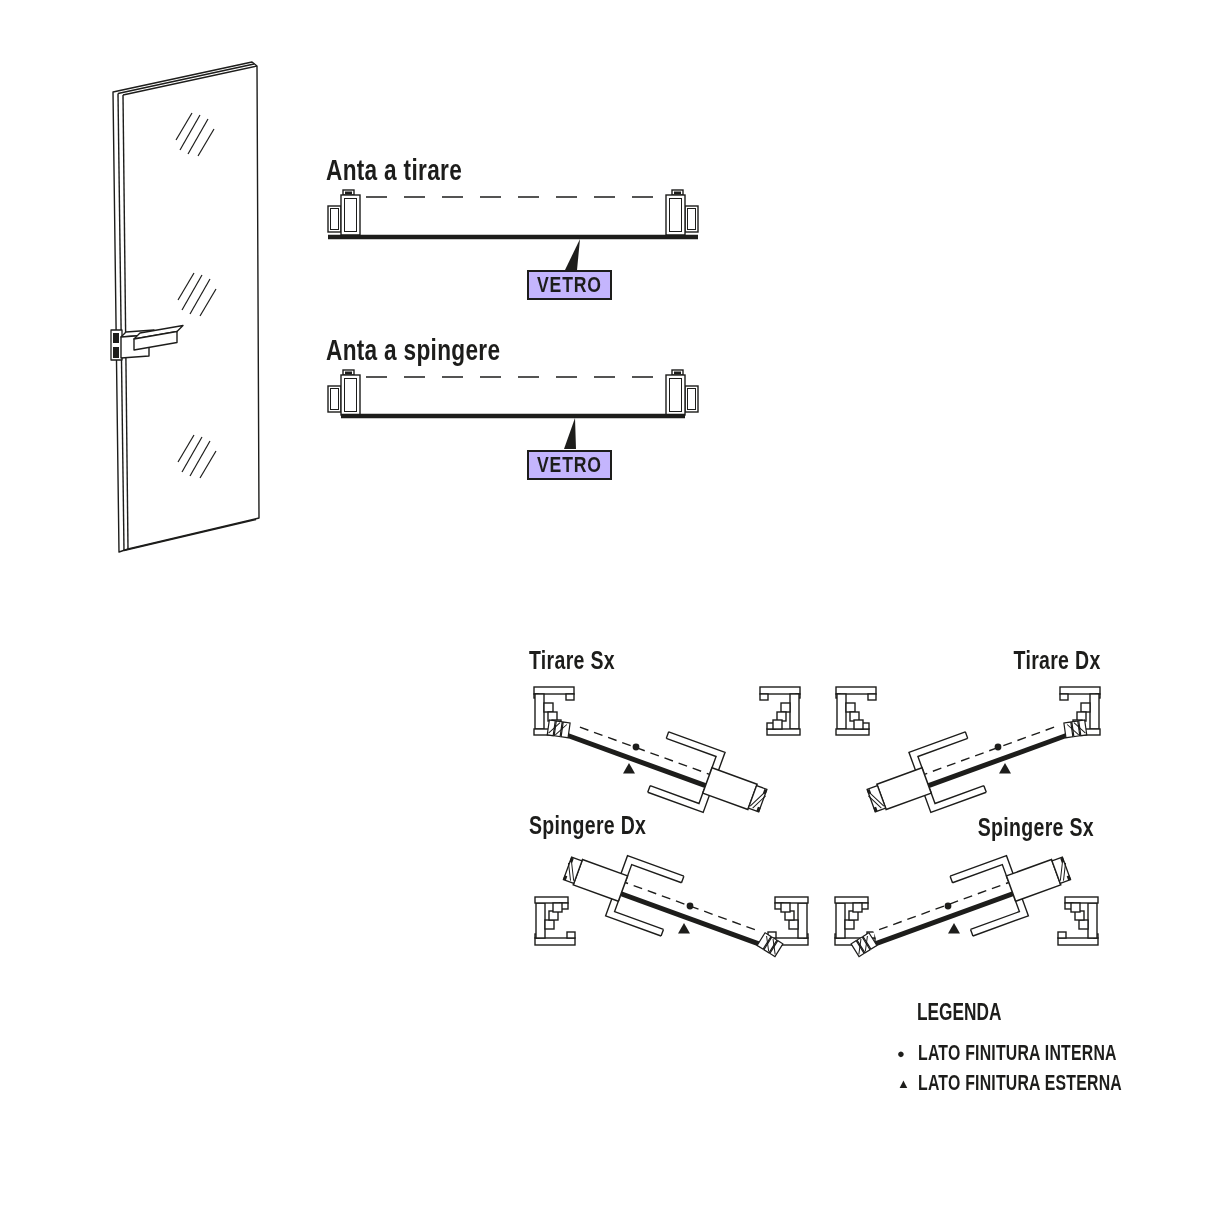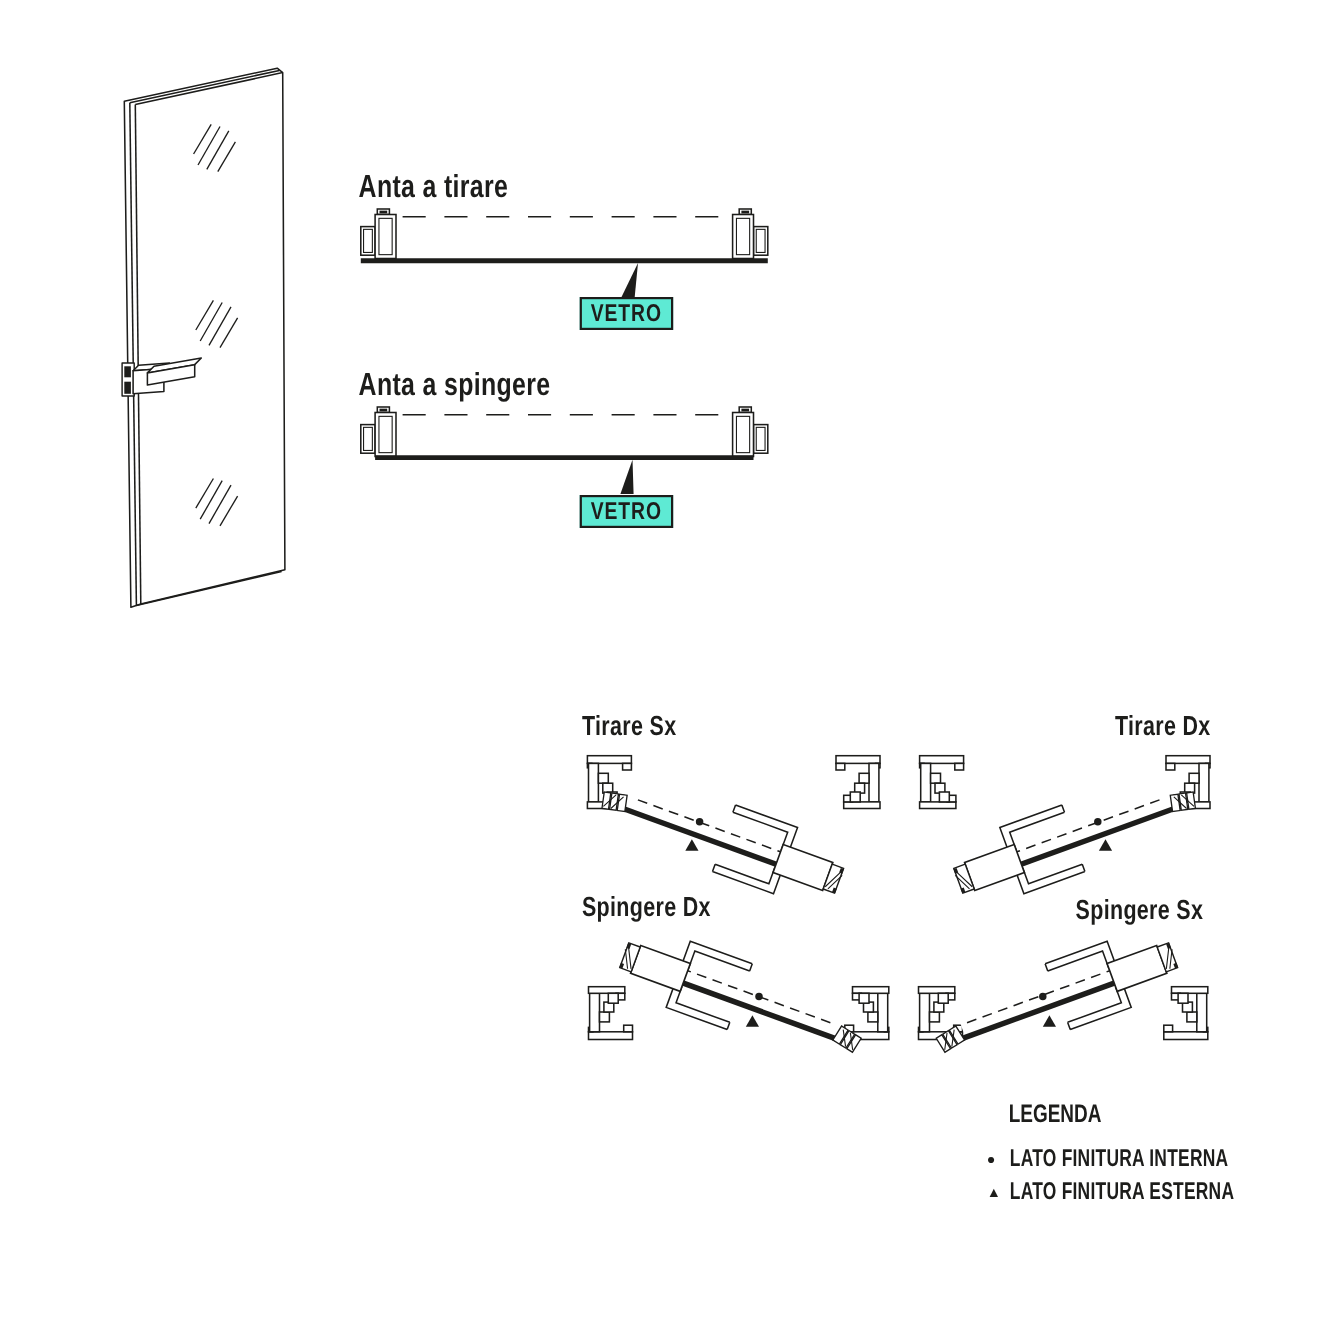--- a/index.html
+++ b/index.html
@@ -11,21 +11,21 @@
   .lbl{
     position:absolute;font-weight:700;line-height:1;white-space:nowrap;
     letter-spacing:.4px;color:#1d1d1b;
     transform:scaleX(.78);transform-origin:0 50%;
   }
   .lbl.right{transform-origin:100% 50%;}
   .t29{font-size:29px;}
   .t25{font-size:25px;}
   .vetro-box{
     position:absolute;width:81px;height:26px;border:2px solid #1d1d1b;
-    display:flex;align-items:center;justify-content:center;background:#5eead4;
+    display:flex;align-items:center;justify-content:center;background:#c4b5fd;
   }
   .vetro-box span{
     font-weight:700;font-size:22px;letter-spacing:1px;
     transform:scaleX(.8);transform-origin:50% 50%;
   }
   .legend{position:absolute;left:897px;top:999px;}
   .legend-title{
     position:absolute;left:20px;top:0;font-weight:700;font-size:23px;
     transform:scaleX(.75);transform-origin:0 50%;white-space:nowrap;
   }

